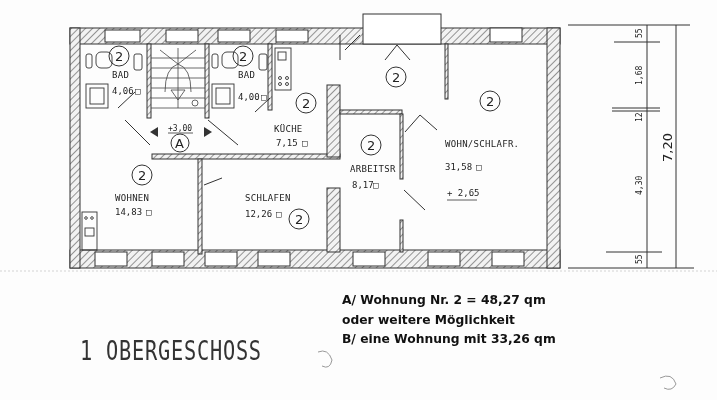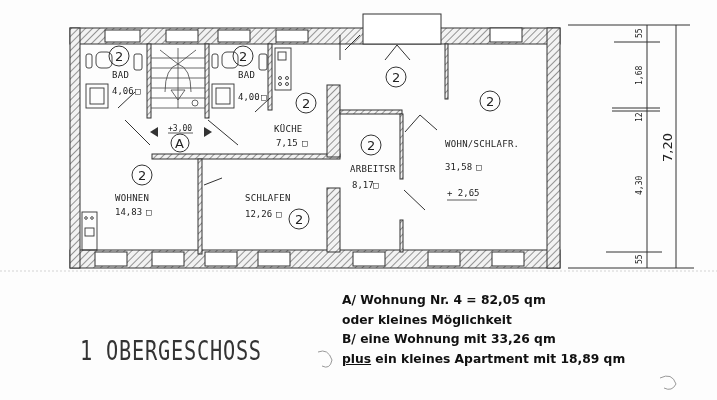--- a/index.html
+++ b/index.html
@@ -234,17 +234,16 @@
 
   <g stroke="#999" fill="none" stroke-width="1">
     <path d="M318 352 Q328 348 332 360 Q330 370 322 366"></path>
     <path d="M660 378 Q672 372 676 384 Q672 392 664 388"></path>
   </g>
 </svg>
 
 <div class="floor-title">1 OBERGESCHOSS</div>
 
 <div class="notes">
-  <div>A/ Wohnung Nr. 4 = 82,05 qm</div>
-  <div>oder kleines Möglichkeit</div>
+  <div>A/ Wohnung Nr. 2 = 48,27 qm</div>
+  <div>oder weitere Möglichkeit</div>
   <div>B/ eine Wohnung mit  33,26 qm</div>
-  <div><u>plus</u><span> ein kleines Apartment mit 18,89 qm</span></div>
 </div>
 
 </body></html>

